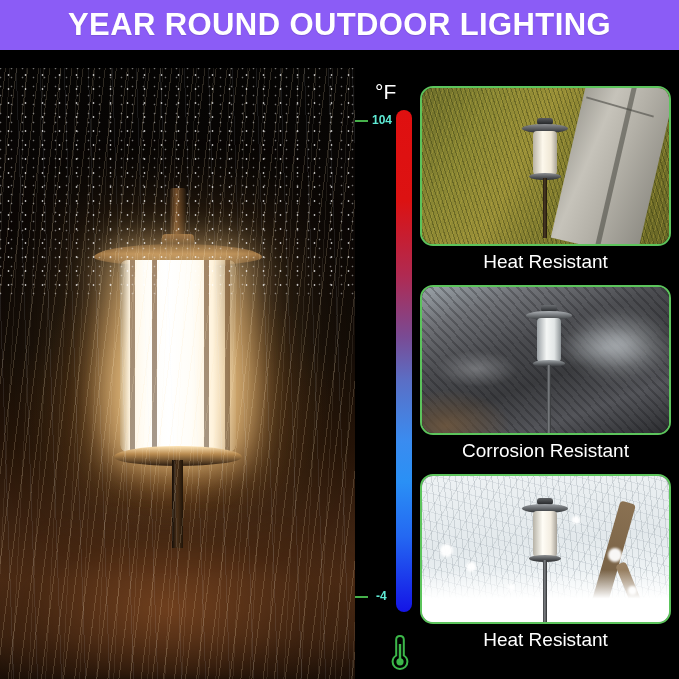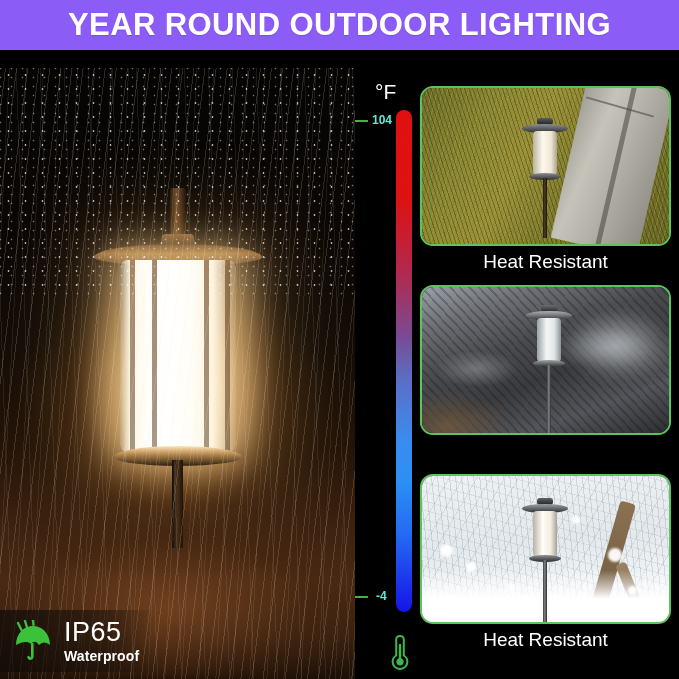--- a/index.html
+++ b/index.html
@@ -182,33 +182,20 @@
       <div class="lamp-slat" style="left:147px"></div>
       <div class="lamp-base"></div>
       <div class="lamp-post"></div>
     </div>
 
     <div class="rain a"></div>
     <div class="rain b"></div>
     <div class="rain c"></div>
     <div class="speckle"></div>
 
-    <div class="badge">
-      <div class="umbrella">
-        <svg width="44" height="42" viewBox="0 0 44 42">
-          <path d="M4 25 C4 13 12.5 6 21 6 C29.5 6 38 13 38 25 C34 21.5 30.5 21.5 27 25 C24.5 21 21.5 20.5 19 24 C15.5 21 10.5 21.5 4 25 Z" fill="#3cc13c"></path>
-          <path d="M20.3 24 L20.3 36 C20.3 39 17.5 39.5 16.5 37.2" stroke="#3cc13c" stroke-width="2.6" fill="none" stroke-linecap="round"></path>
-          <path d="M6 3 L10 11 M13 1 L15.5 9 M21 0 L21.5 5" stroke="#3cc13c" stroke-width="2.4" stroke-linecap="round"></path>
-        </svg>
-      </div>
-      <div class="badge-text">
-        <div class="ip65">IP65</div>
-        <div class="wp">Waterproof</div>
-      </div>
-    </div>
   </div>
 
   <div class="tempcol">
     <div class="degf">°F</div>
     <div class="tbar"></div>
 
     <div class="tick" style="top:52px"></div>
     <div class="ticklabel" style="left:17px;top:45px">104</div>
 
     <div class="tick" style="top:528px"></div>
@@ -250,20 +237,21 @@
         <div class="corr-soil"></div>
         <div class="corr-mist"></div>
         <div class="minilamp" style="left:104px;top:18px;width:46px;height:128px">
           <div class="ml-top" style="left:15px;top:0;background:linear-gradient(180deg,#6b6e72,#26282b)"></div>
           <div class="ml-cap" style="top:6px;height:9px;background:linear-gradient(180deg,#aeb2b6,#35383b)"></div>
           <div class="ml-body" style="left:11px;top:13px;width:24px;height:44px;background:linear-gradient(90deg,#9aa0a4,#f4f6f5 40%,#e2e6e6 72%,#8d9396)"></div>
           <div class="ml-cap" style="top:55px;height:7px;left:7px;width:32px;background:linear-gradient(180deg,#9ea3a7,#2f3134)"></div>
           <div class="ml-post" style="left:21px;top:60px;height:68px"></div>
         </div>
       </div>
+      <div class="caption">Corrosion Resistant</div>
     </div>
 
     <div class="panel" style="top:406px">
       <div class="frame" style="height:150px">
         <div class="scene-frost"></div>
         <div class="frost-tex"></div>
         <div class="branch"></div>
         <div class="branch2"></div>
         <div class="snowdrift"></div>
         <div class="minilamp" style="left:100px;top:22px;width:46px;height:126px">

